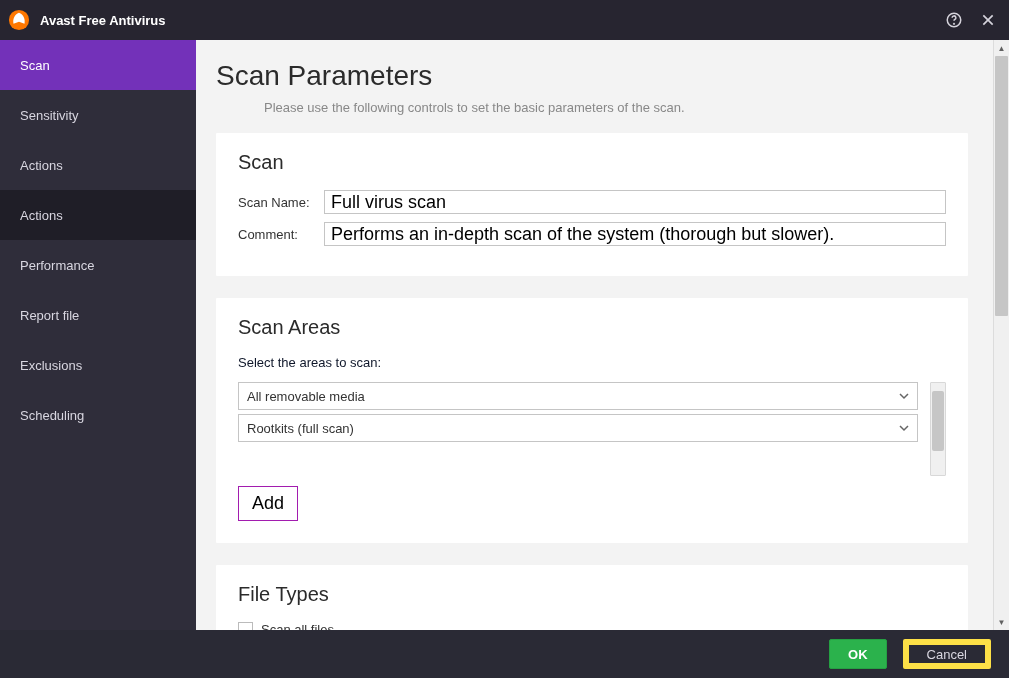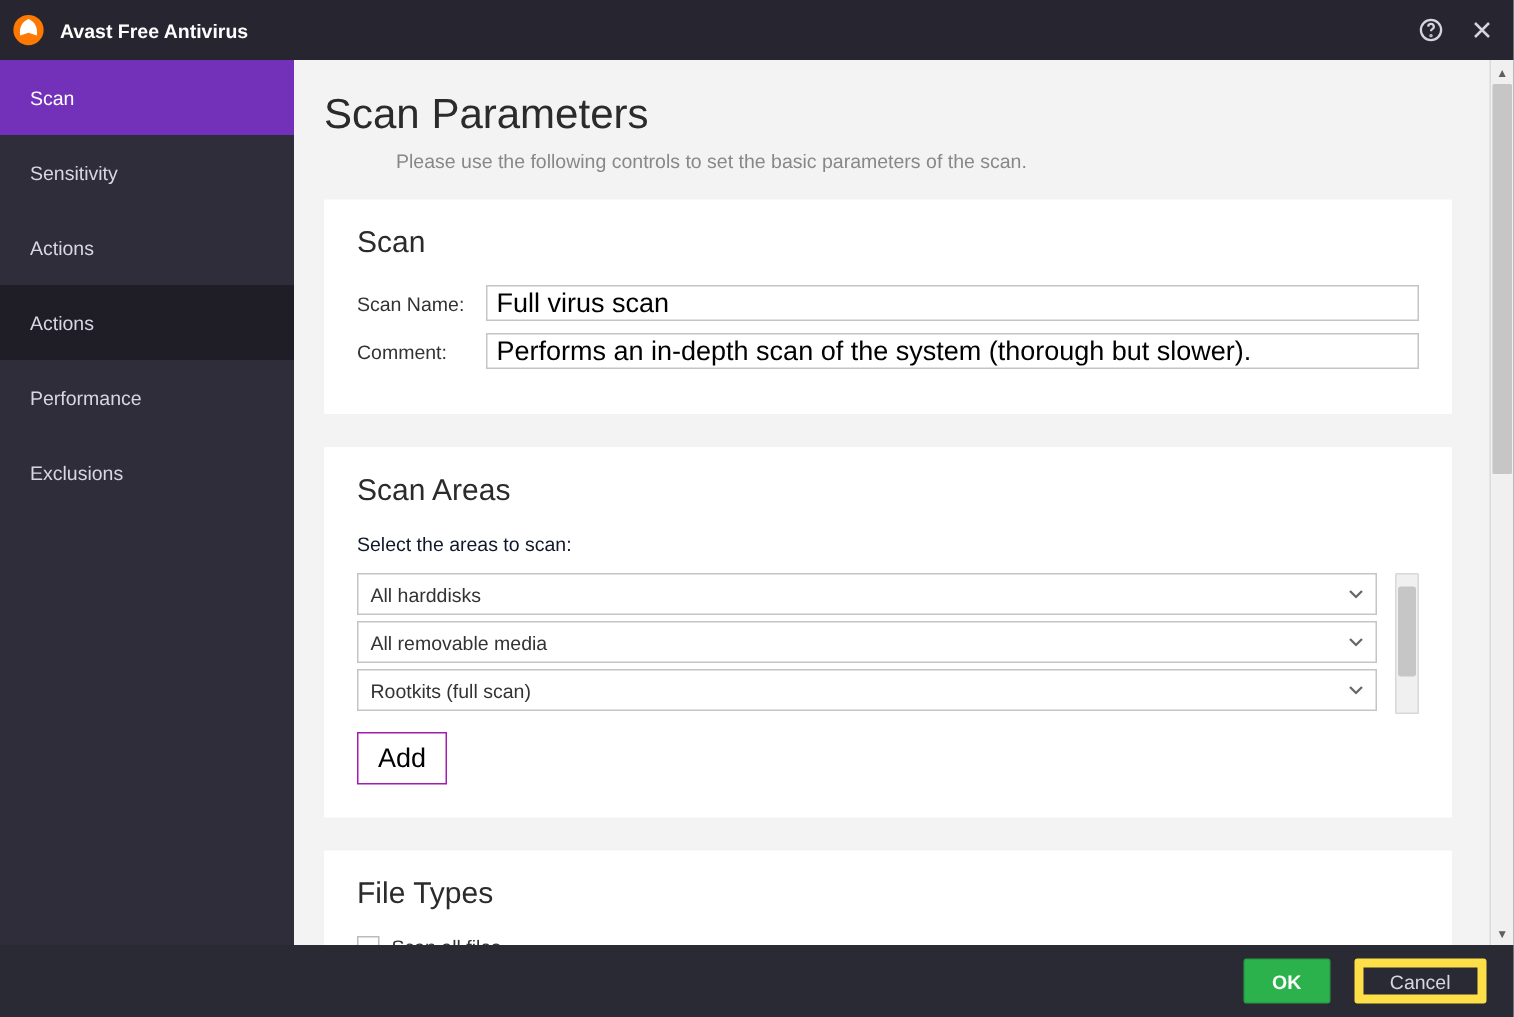--- a/index.html
+++ b/index.html
@@ -68,21 +68,23 @@
   </span>
 </div>
 
 <div class="main">
   <div class="sidebar">
       <div class="sidebar-item active">Scan</div>
       <div class="sidebar-item ">Sensitivity</div>
       <div class="sidebar-item ">Actions</div>
       <div class="sidebar-item dim">Actions</div>
       <div class="sidebar-item ">Performance</div>
+      <div class="sidebar-item ">Report file</div>
       <div class="sidebar-item ">Exclusions</div>
+      <div class="sidebar-item ">Scheduling</div>
     </div>
 
   <div class="content-wrap">
     <div class="content">
       <h1>Scan Parameters</h1>
       <div class="subtitle">Please use the following controls to set the basic parameters of the scan.</div>
 
       <div class="panel">
         <h2>Scan</h2>
         <div class="field-row">
@@ -93,26 +95,20 @@
           <span class="label">Comment:</span>
           <input type="text" value="Performs an in-depth scan of the system (thorough but slower)." style="">
         </div>
       </div>
 
       <div class="panel">
         <h2>Scan Areas</h2>
         <div class="hint">Select the areas to scan:</div>
         <div class="area-list-wrap">
           <div class="area-list">
-              <div class="select-row">
-                <span>All harddisks</span>
-                <span class="chev"><svg width="10" height="10" viewBox="0 0 10 10">
-                    <path d="M1 3l4 4 4-4" fill="none" stroke="#666" stroke-width="1.5"></path>
-                  </svg></span>
-              </div>
               <div class="select-row">
                 <span>All removable media</span>
                 <span class="chev"><svg width="10" height="10" viewBox="0 0 10 10">
                     <path d="M1 3l4 4 4-4" fill="none" stroke="#666" stroke-width="1.5"></path>
                   </svg></span>
               </div>
               <div class="select-row">
                 <span>Rootkits (full scan)</span>
                 <span class="chev"><svg width="10" height="10" viewBox="0 0 10 10">
                     <path d="M1 3l4 4 4-4" fill="none" stroke="#666" stroke-width="1.5"></path>

